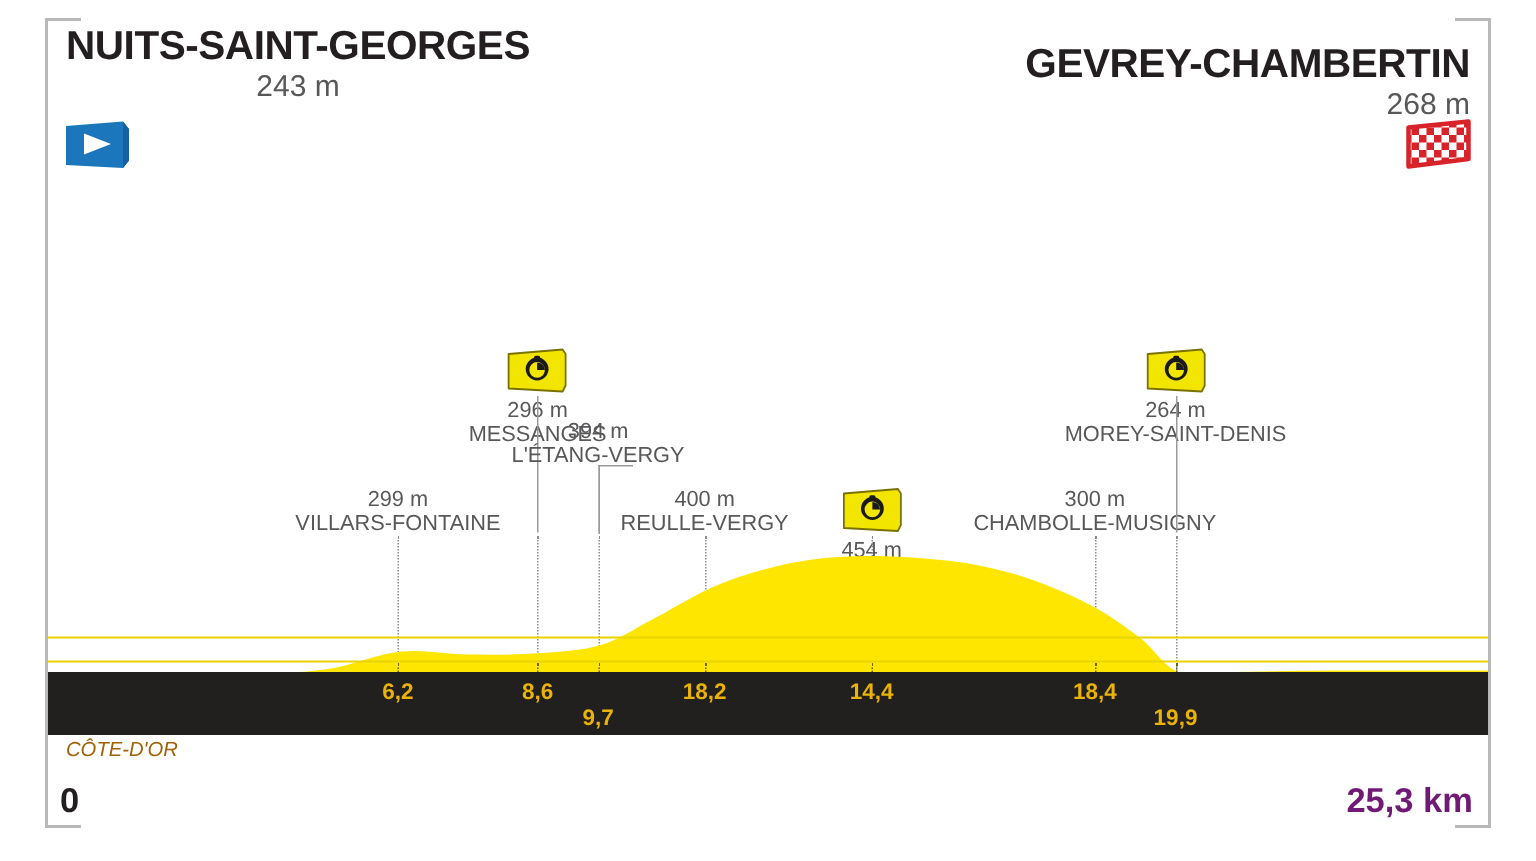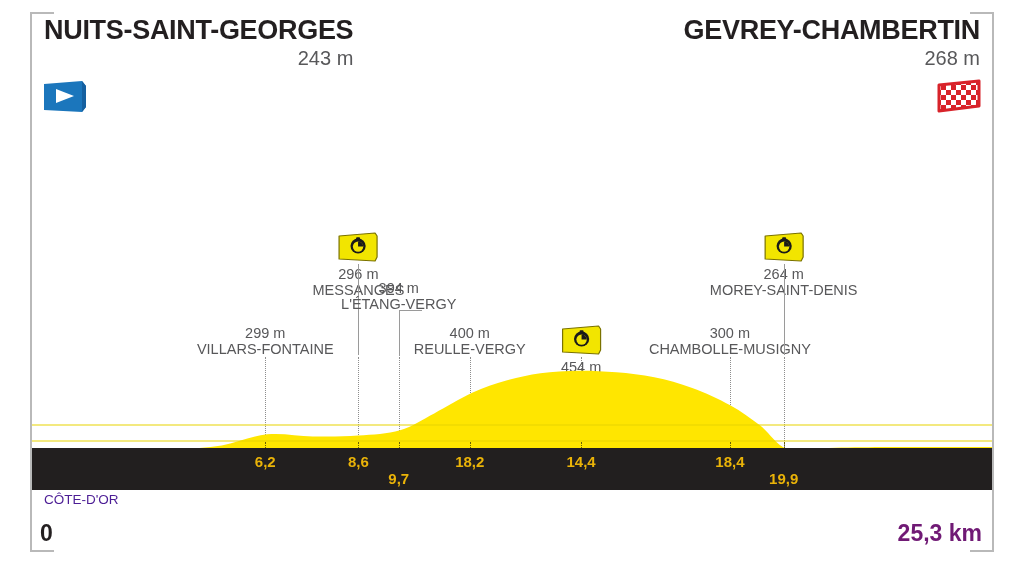--- a/index.html
+++ b/index.html
@@ -31,22 +31,22 @@
   .bracket-bl { left: 30px;  bottom: 22px; width: 22px; height: 14px; border-bottom-width: 2px; border-left-width: 2px; }
   .bracket-br { right: 30px; bottom: 22px; width: 22px; height: 14px; border-bottom-width: 2px; border-right-width: 2px; }
   .frame-line-l { position: absolute; left: 30px;  top: 12px; width: 2px; height: 540px; background: #b9b9b9; }
   .frame-line-r { position: absolute; right: 30px; top: 12px; width: 2px; height: 540px; background: #b9b9b9; }
 
   
   .city {
     position: absolute;
     top: 16px;
   }
-  .city-start { left: 44px;  text-align: right; }
-  .city-end   { right: 44px; text-align: right; }
+  .city-start { left: 44px;  text-align: center; }
+  .city-end   { right: 44px; text-align: right; margin-top: 12px; }
   .city-name {
     font-size: 27px;
     font-weight: bold;
     color: #231f20;
     letter-spacing: -0.3px;
     line-height: 1.05;
     white-space: nowrap;
   }
   .city-alt {
     font-size: 20px;
@@ -142,22 +142,23 @@
     border-left: 1px dotted #6b6200;
     height: 6px;
   }
 
   
   .dept {
     position: absolute;
     left: 44px;
     top: 492px;
     font-size: 13.5px;
-    color: #4c1d95;
-    white-space: nowrap;
+    color: #a16207;
+    white-space: nowrap;
+    font-style: italic;
   }
   .dist-start {
     position: absolute;
     left: 40px;
     top: 520px;
     font-size: 23px;
     font-weight: bold;
     color: #231f20;
   }
   .dist-end {

